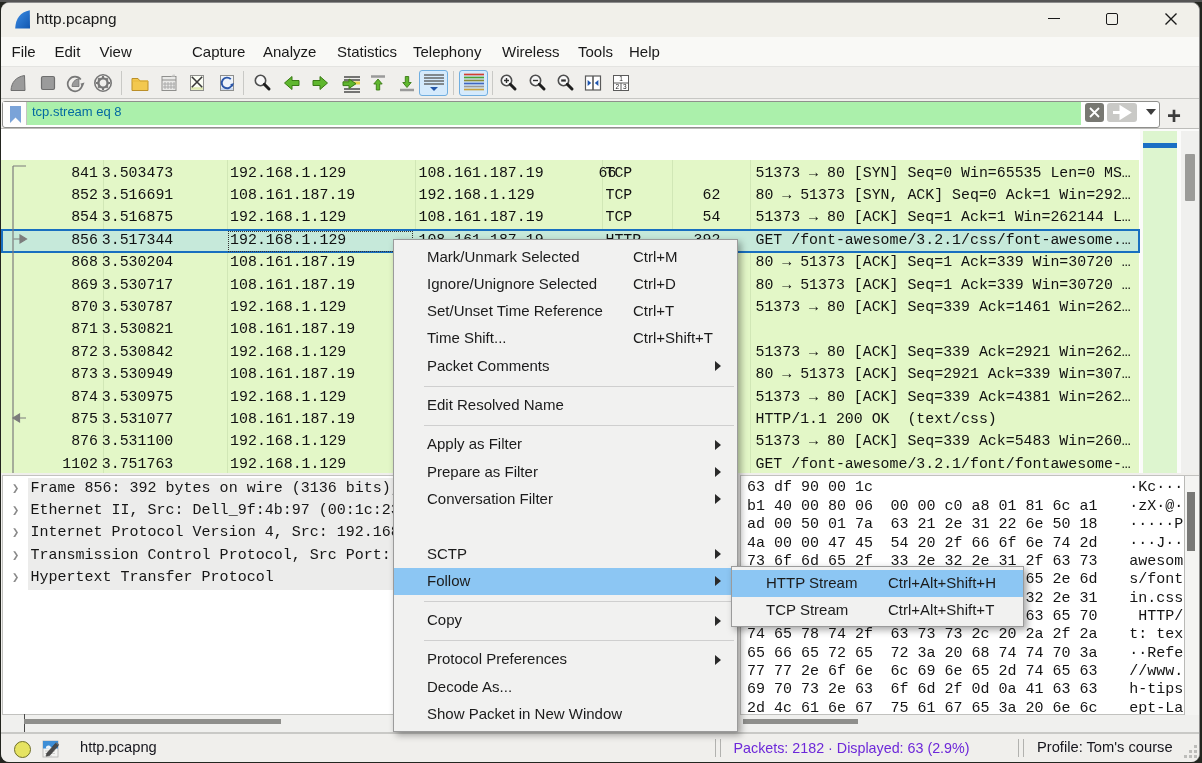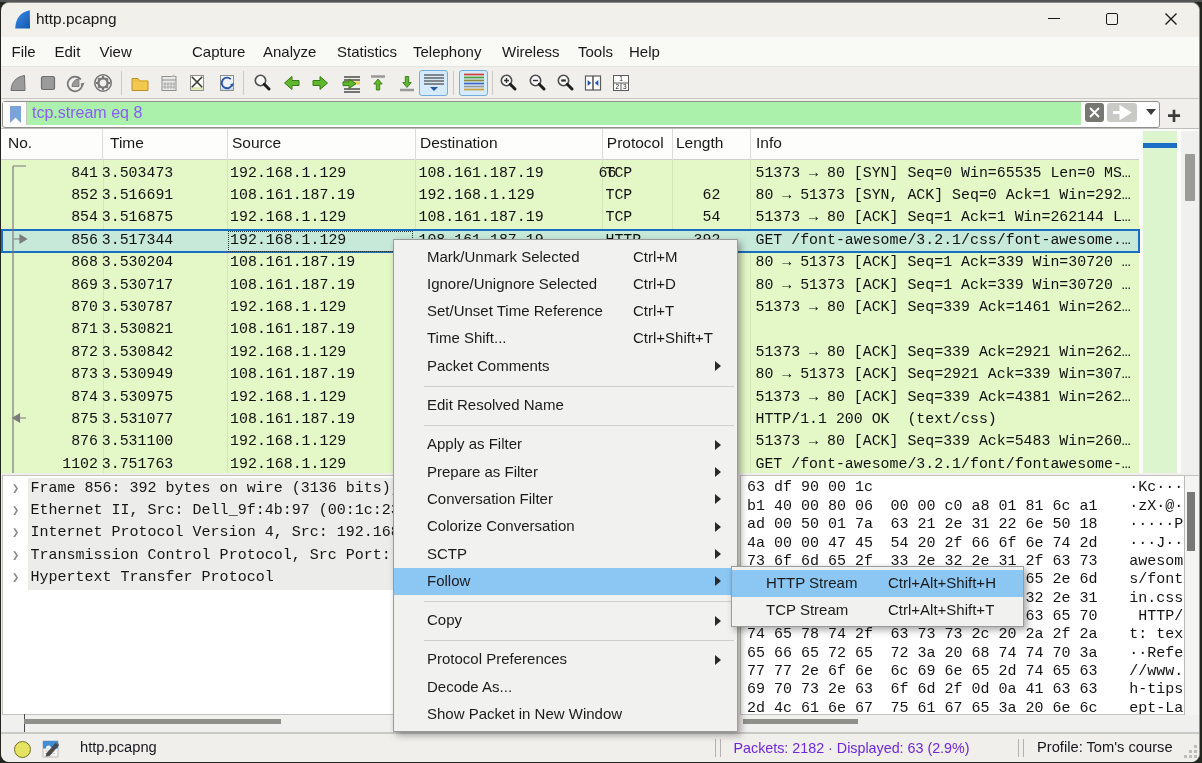--- a/index.html
+++ b/index.html
@@ -204,56 +204,41 @@
 </div>
 
 <div class="abs" id="filterbar" style="left:1px;top:99px;width:1198px;height:30px;background:#f0efec;border-bottom:1px solid #bdbdba;box-sizing:border-box;">
   <div class="abs" style="left:1px;top:2px;width:1156px;height:25px;background:#fff;border:1px solid #8f8f8c;border-radius:3px;"></div>
   <div class="abs" style="left:2px;top:3px;width:23px;height:23px;background:#fdfdfd;border-right:1px solid #c4c4c1;">
     <svg class="abs" style="left:7px;top:3.5px;" width="11" height="17" viewBox="0 0 11 17">
       <path d="M0,0 H11 V17 L5.5,11.5 L0,17 Z" fill="#7aa3d8"></path>
     </svg>
   </div>
   <div class="abs" style="left:26px;top:3px;width:1054px;height:23px;background:#abf0ab;"></div>
-  <div class="abs mono" style="left:31px;top:5px;font-size:16px;color:#8b5cf6;font-family:'Liberation Sans',sans-serif;">tcp.stream eq 8</div>
+  <div class="abs mono" style="left:31px;top:5px;font-size:13px;color:#0369a1;font-family:'Liberation Sans',sans-serif;">tcp.stream eq 8</div>
 
   <div class="abs" style="left:1084px;top:4px;width:19px;height:19px;background:#787872;border-radius:3px;">
     <svg width="19" height="19" viewBox="0 0 19 19">
         <path d="M5,5 L14,14 M14,5 L5,14" stroke="#fff" stroke-width="1.8"></path>
       </svg>
   </div>
 
   <div class="abs" style="left:1106px;top:4px;width:30px;height:19px;background:#c9c9c6;border-radius:3px;">
     <svg width="30" height="19" viewBox="0 0 30 19">
         <path d="M6,9.5 H17 M14,4.5 L22,9.5 L14,14.5 Z" fill="#fff" stroke="#fff" stroke-width="3"></path>
       </svg>
   </div>
 
   <div class="abs" style="left:1145px;top:10px;width:0;height:0;border-top:6px solid #3c3c3c;border-left:5px solid transparent;border-right:5px solid transparent;"></div>
 
   <div class="abs" style="left:1166px;top:3px;font-size:24px;color:#3c3c3c;font-weight:bold;">+</div>
 </div>
 
 <div class="abs" id="plist" style="left:1px;top:129px;width:1198px;height:344px;background:#fff;overflow:hidden;">
 
-  <div class="abs" style="left:0;top:0;width:1138px;height:31px;background:#fdfdfc;border-bottom:1px solid #cfcfcc;box-sizing:border-box;font-size:15.5px;color:#191919;">
-    <span class="abs" style="left:7px;top:5px;">No.</span>
-    <span class="abs" style="left:109px;top:5px;">Time</span>
-    <span class="abs" style="left:231px;top:5px;">Source</span>
-    <span class="abs" style="left:419px;top:5px;">Destination</span>
-    <span class="abs" style="left:605.8px;top:5px;">Protocol</span>
-    <span class="abs" style="left:675px;top:5px;">Length</span>
-    <span class="abs" style="left:755px;top:5px;">Info</span>
-    <div class="hsep" style="left:101px;height:31px;"></div>
-    <div class="hsep" style="left:226px;height:31px;"></div>
-    <div class="hsep" style="left:414px;height:31px;"></div>
-    <div class="hsep" style="left:600.5px;height:31px;"></div>
-    <div class="hsep" style="left:671.3px;height:31px;"></div>
-    <div class="hsep" style="left:749.3px;height:31px;"></div>
-  </div>
 
   <div class="abs mono" id="rows" style="left:0;top:31px;width:1138px;height:313px;background:#e3f7c7;overflow:hidden;">
     <div class="abs" style="top:1.5px;left:0;width:1139px;height:22.4px;">
       <span class="cell" style="left:0;width:97px;text-align:right;">841</span>
       <span class="cell" style="left:100.8px;">3.503473</span>
       <span class="cell" style="left:229.1px;">192.168.1.129</span>
       <span class="cell" style="left:417.5px;">108.161.187.19</span>
       <span class="cell" style="left:604.5px;">TCP</span>
       <span class="cell" style="left:597.5px;width:121.9px;text-align:left;">66</span>
       <span class="cell" style="left:754.5px;">51373 → 80 [SYN] Seq=0 Win=65535 Len=0 MS…</span>
@@ -530,24 +515,20 @@
       <span class="marr"></span>
     </div>
   <div class="mitem" style="top:218.6px;">
       <span class="mlab">Prepare as Filter</span>
       <span class="marr"></span>
     </div>
   <div class="mitem" style="top:245.9px;">
       <span class="mlab">Conversation Filter</span>
       <span class="marr"></span>
     </div>
-  <div class="mitem" style="top:273.2px;">
-      <span class="mlab">Colorize Conversation</span>
-      <span class="marr"></span>
-    </div>
   <div class="mitem" style="top:300.5px;">
       <span class="mlab">SCTP</span>
       <span class="marr"></span>
     </div>
   <div class="mitem" style="top:327.8px;background:#8cc6f3;">
       <span class="mlab">Follow</span>
       <span class="marr"></span>
     </div>
   <div class="msep" style="top:360.6px;"></div>
   <div class="mitem" style="top:367.1px;">

